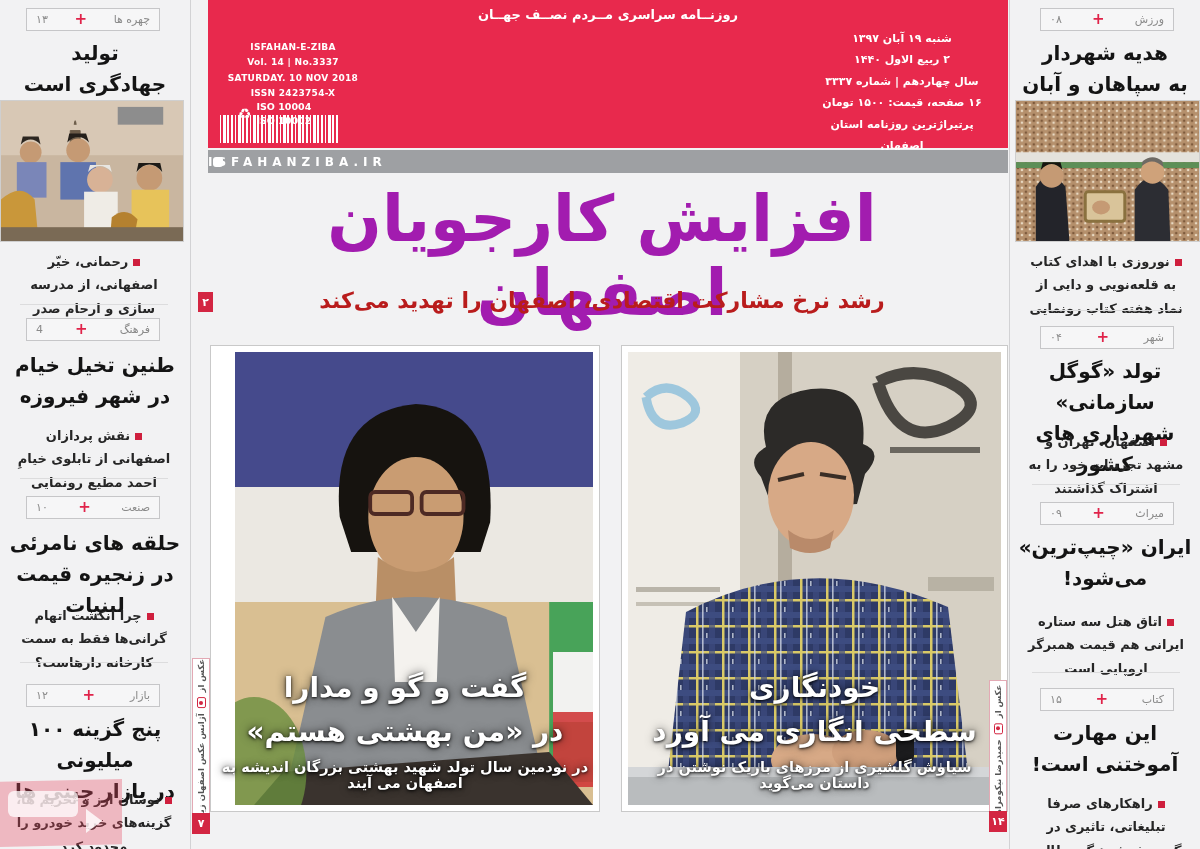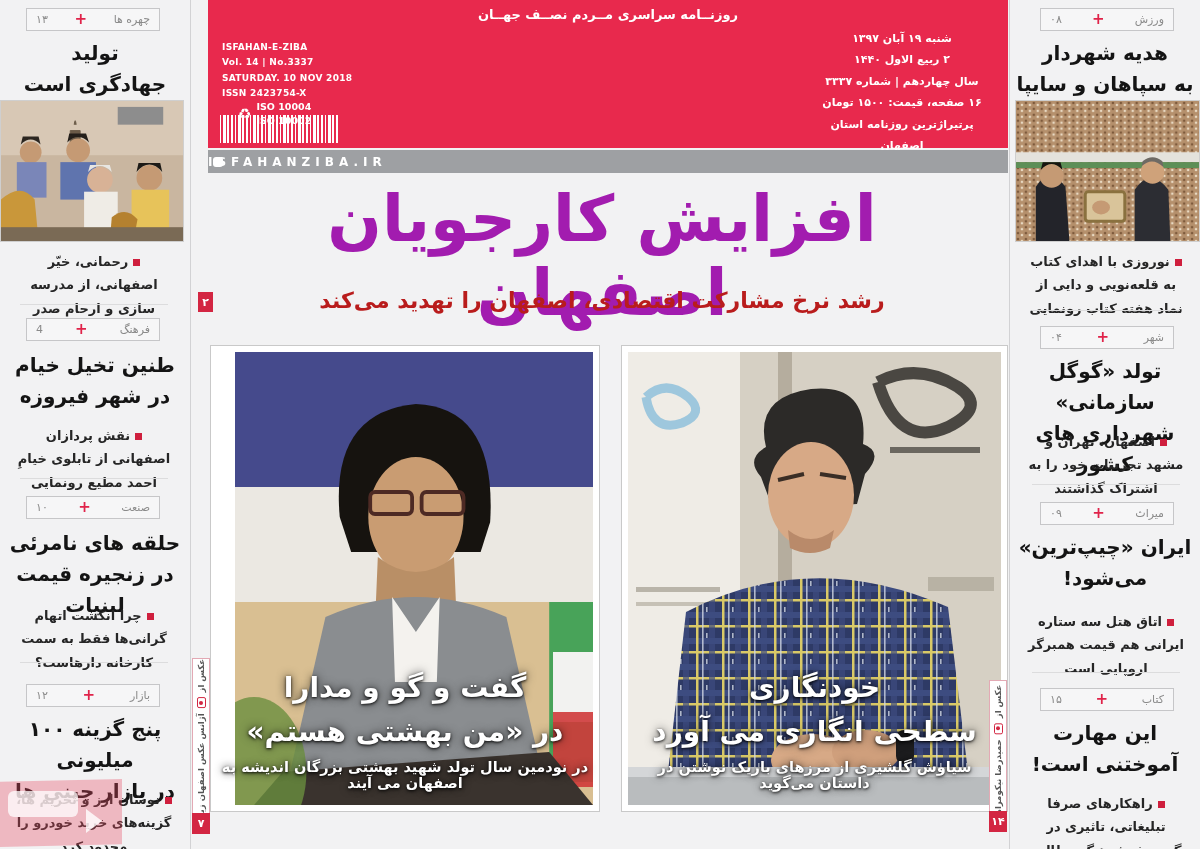--- a/index.html
+++ b/index.html
@@ -5,21 +5,21 @@
   * { margin:0; padding:0; box-sizing:border-box; }
   body { font-family:"DejaVu Sans", sans-serif; background:#e8e8ea; }
   #page { position:relative; width:1200px; height:849px; background:#f2f2f3; overflow:hidden; margin:0 auto; }
 
   .vdiv { position:absolute; top:0; bottom:0; width:1px; background:#d2d2d4; }
 
   
   .mast { position:absolute; left:208px; top:0; width:800px; height:148px; background:#e8294d; color:#fff; }
   .tagline { position:absolute; top:7px; left:0; right:0; text-align:center; font-size:13px; font-weight:bold; direction:rtl; letter-spacing:.5px; }
   .logo { position:absolute; top:22px; left:0; right:0; text-align:center; font-size:76px; font-weight:bold; direction:rtl; line-height:1.2; font-style:italic; text-shadow:0 1px 0 rgba(0,0,0,.08); }
-  .ed-en { position:absolute; left:14px; top:40px; width:142px; text-align:left; font-size:9px; line-height:1.7; font-weight:bold; letter-spacing:.3px; }
+  .ed-en { position:absolute; left:14px; top:40px; width:142px; text-align:center; font-size:9px; line-height:1.7; font-weight:bold; letter-spacing:.3px; }
   .iso { position:absolute; left:30px; top:100px; display:flex; align-items:center; gap:5px; }
   .iso .rec { font-size:15px; }
   .iso .lines { font-size:9.5px; font-weight:bold; line-height:1.45; text-align:left; }
   .barcode { position:absolute; left:12px; top:115px; width:118px; height:28px;
      background:repeating-linear-gradient(90deg,#fff 0 1.5px, rgba(255,255,255,0) 1.5px 3.5px, #fff 3.5px 6px, rgba(255,255,255,0) 6px 7.5px); }
   .ed-fa { position:absolute; right:16px; top:28px; width:180px; direction:rtl; text-align:center; font-size:11px; font-weight:bold; line-height:1.95; }
   .urlbar { position:absolute; left:208px; top:150px; width:800px; height:23px; background:#9ea0a3; color:#fff; display:flex; align-items:center; justify-content:flex-start; font-size:12px; font-weight:bold; letter-spacing:5px; }
   .urlbar .dot { position:absolute; left:5px; top:50%; transform:translateY(-50%); width:10px; height:10px; background:#fff; border-radius:3px; }
 
   
@@ -254,21 +254,21 @@
     <div class="wm1"></div>
       <div class="wm2"></div>
   </div>
 
   <div class="secbox rx" style="top:8px">
     <span>ورزش</span>
     <span class="plus">+</span>
     <span>۰۸</span>
   </div>
   <div class="col-title" style="left:1014px;top:38px;width:182px">هدیه شهردار
-به سپاهان و سایپا</div>
+به سپاهان و آبان</div>
   <div class="sphoto" style="left:1015px;top:100px;width:185px;height:142px">
     <svg viewBox="0 0 185 142" preserveAspectRatio="none">
       <defs>
         <pattern id="crowd" width="8" height="6" patternUnits="userSpaceOnUse">
           <rect width="8" height="6" fill="#b5906c"></rect>
           <circle cx="2" cy="2" r="1.3" fill="#7d5a3c"></circle>
           <circle cx="6" cy="4" r="1.3" fill="#e8d9c2"></circle>
         </pattern>
       </defs>
       <rect width="185" height="142" fill="url(#crowd)"></rect>

